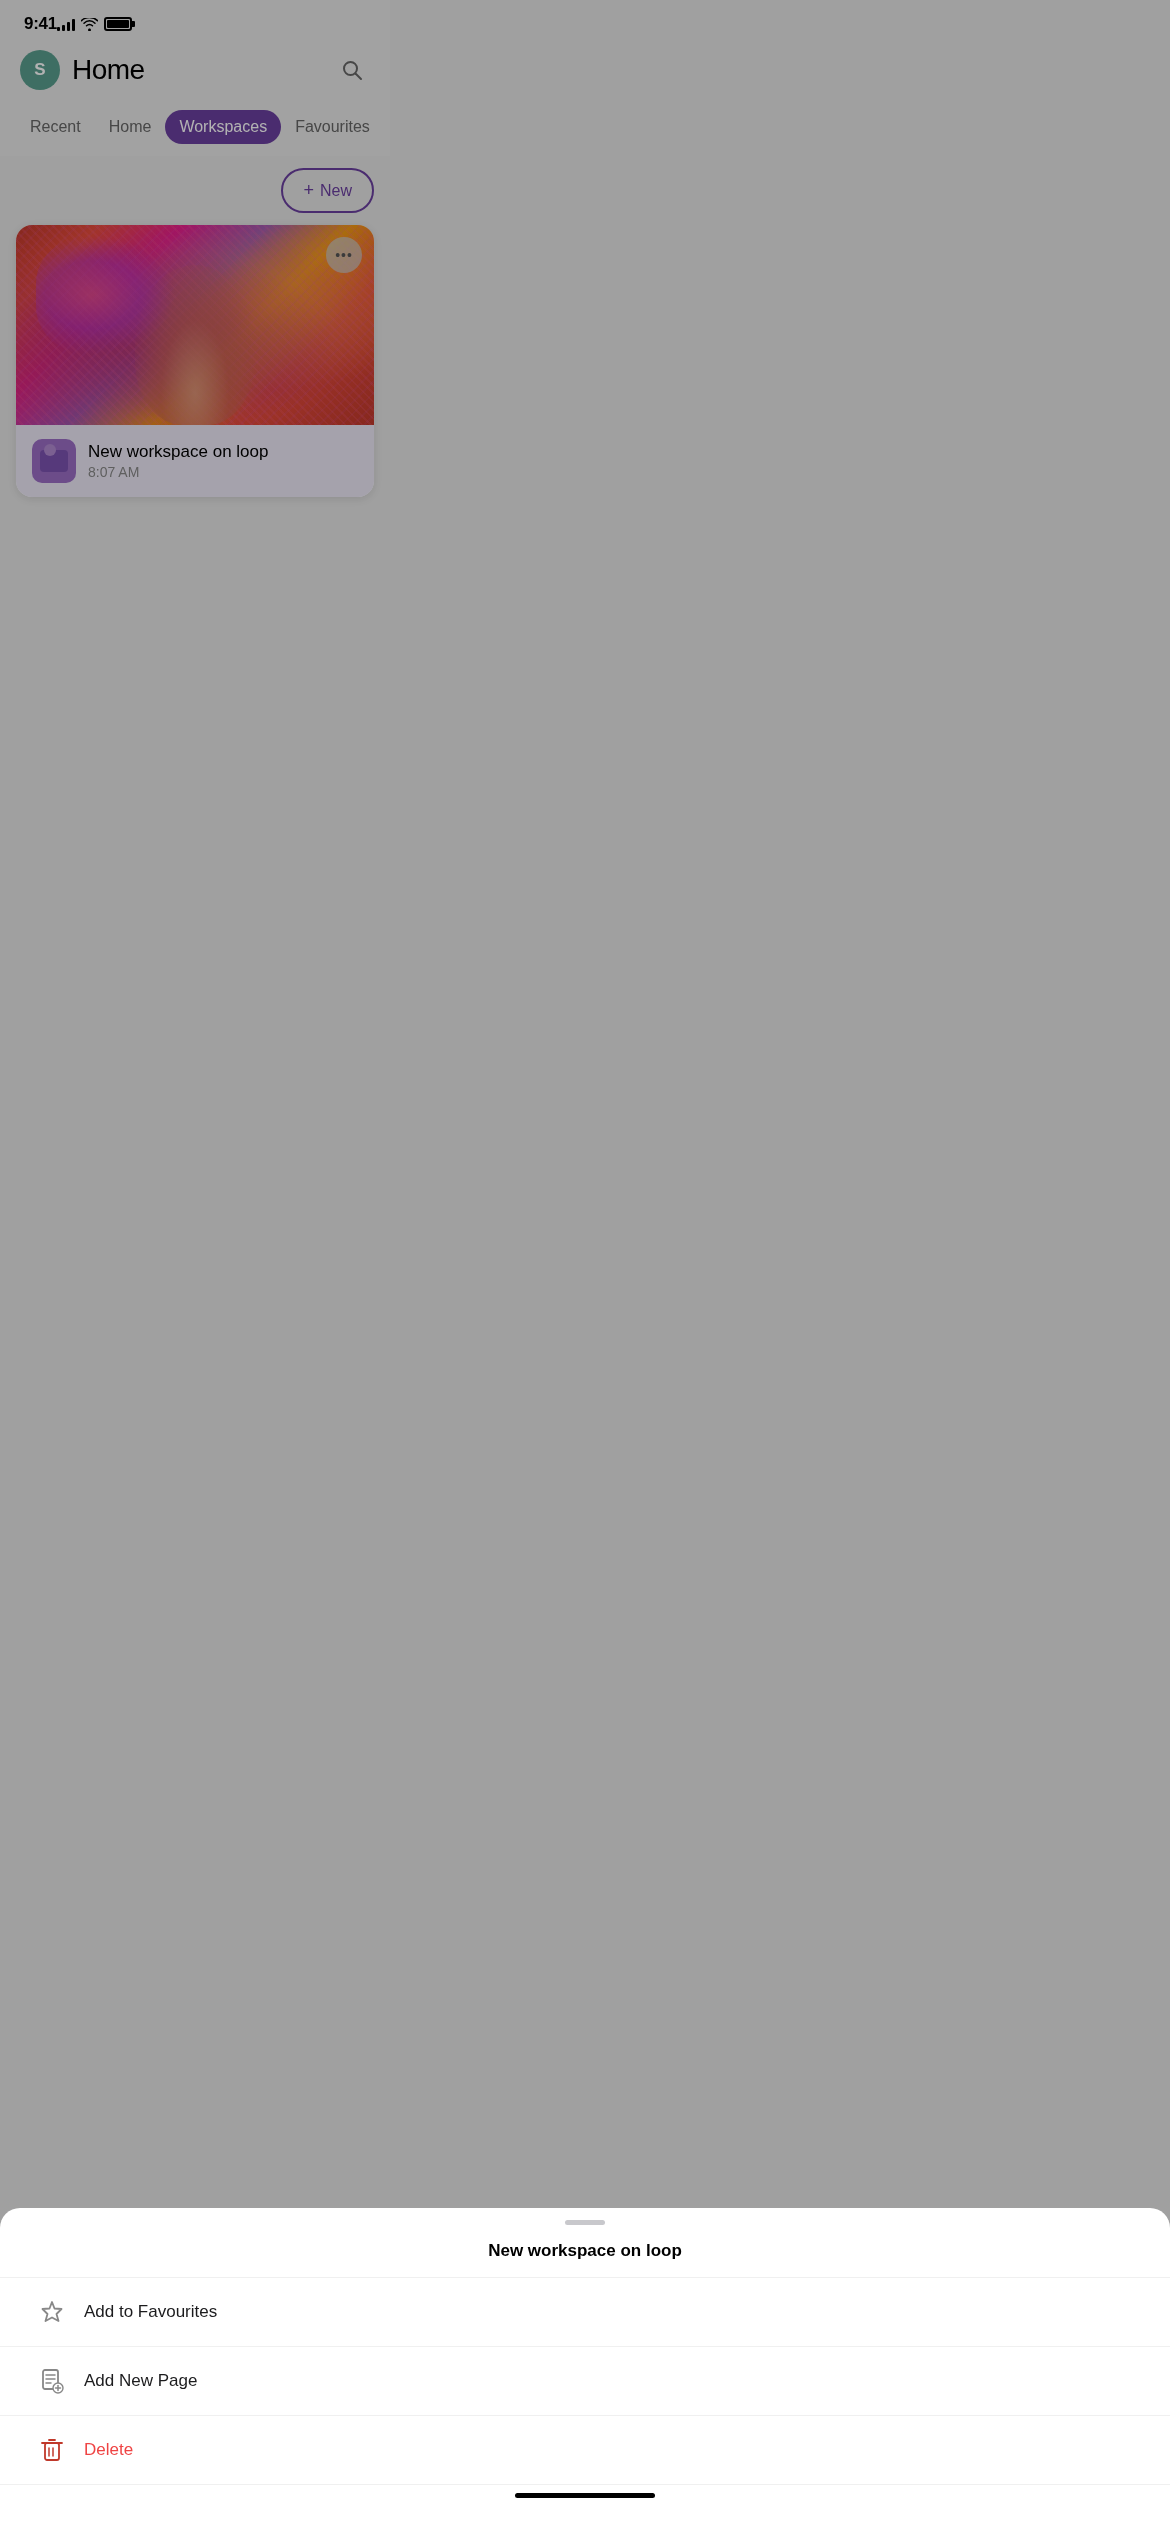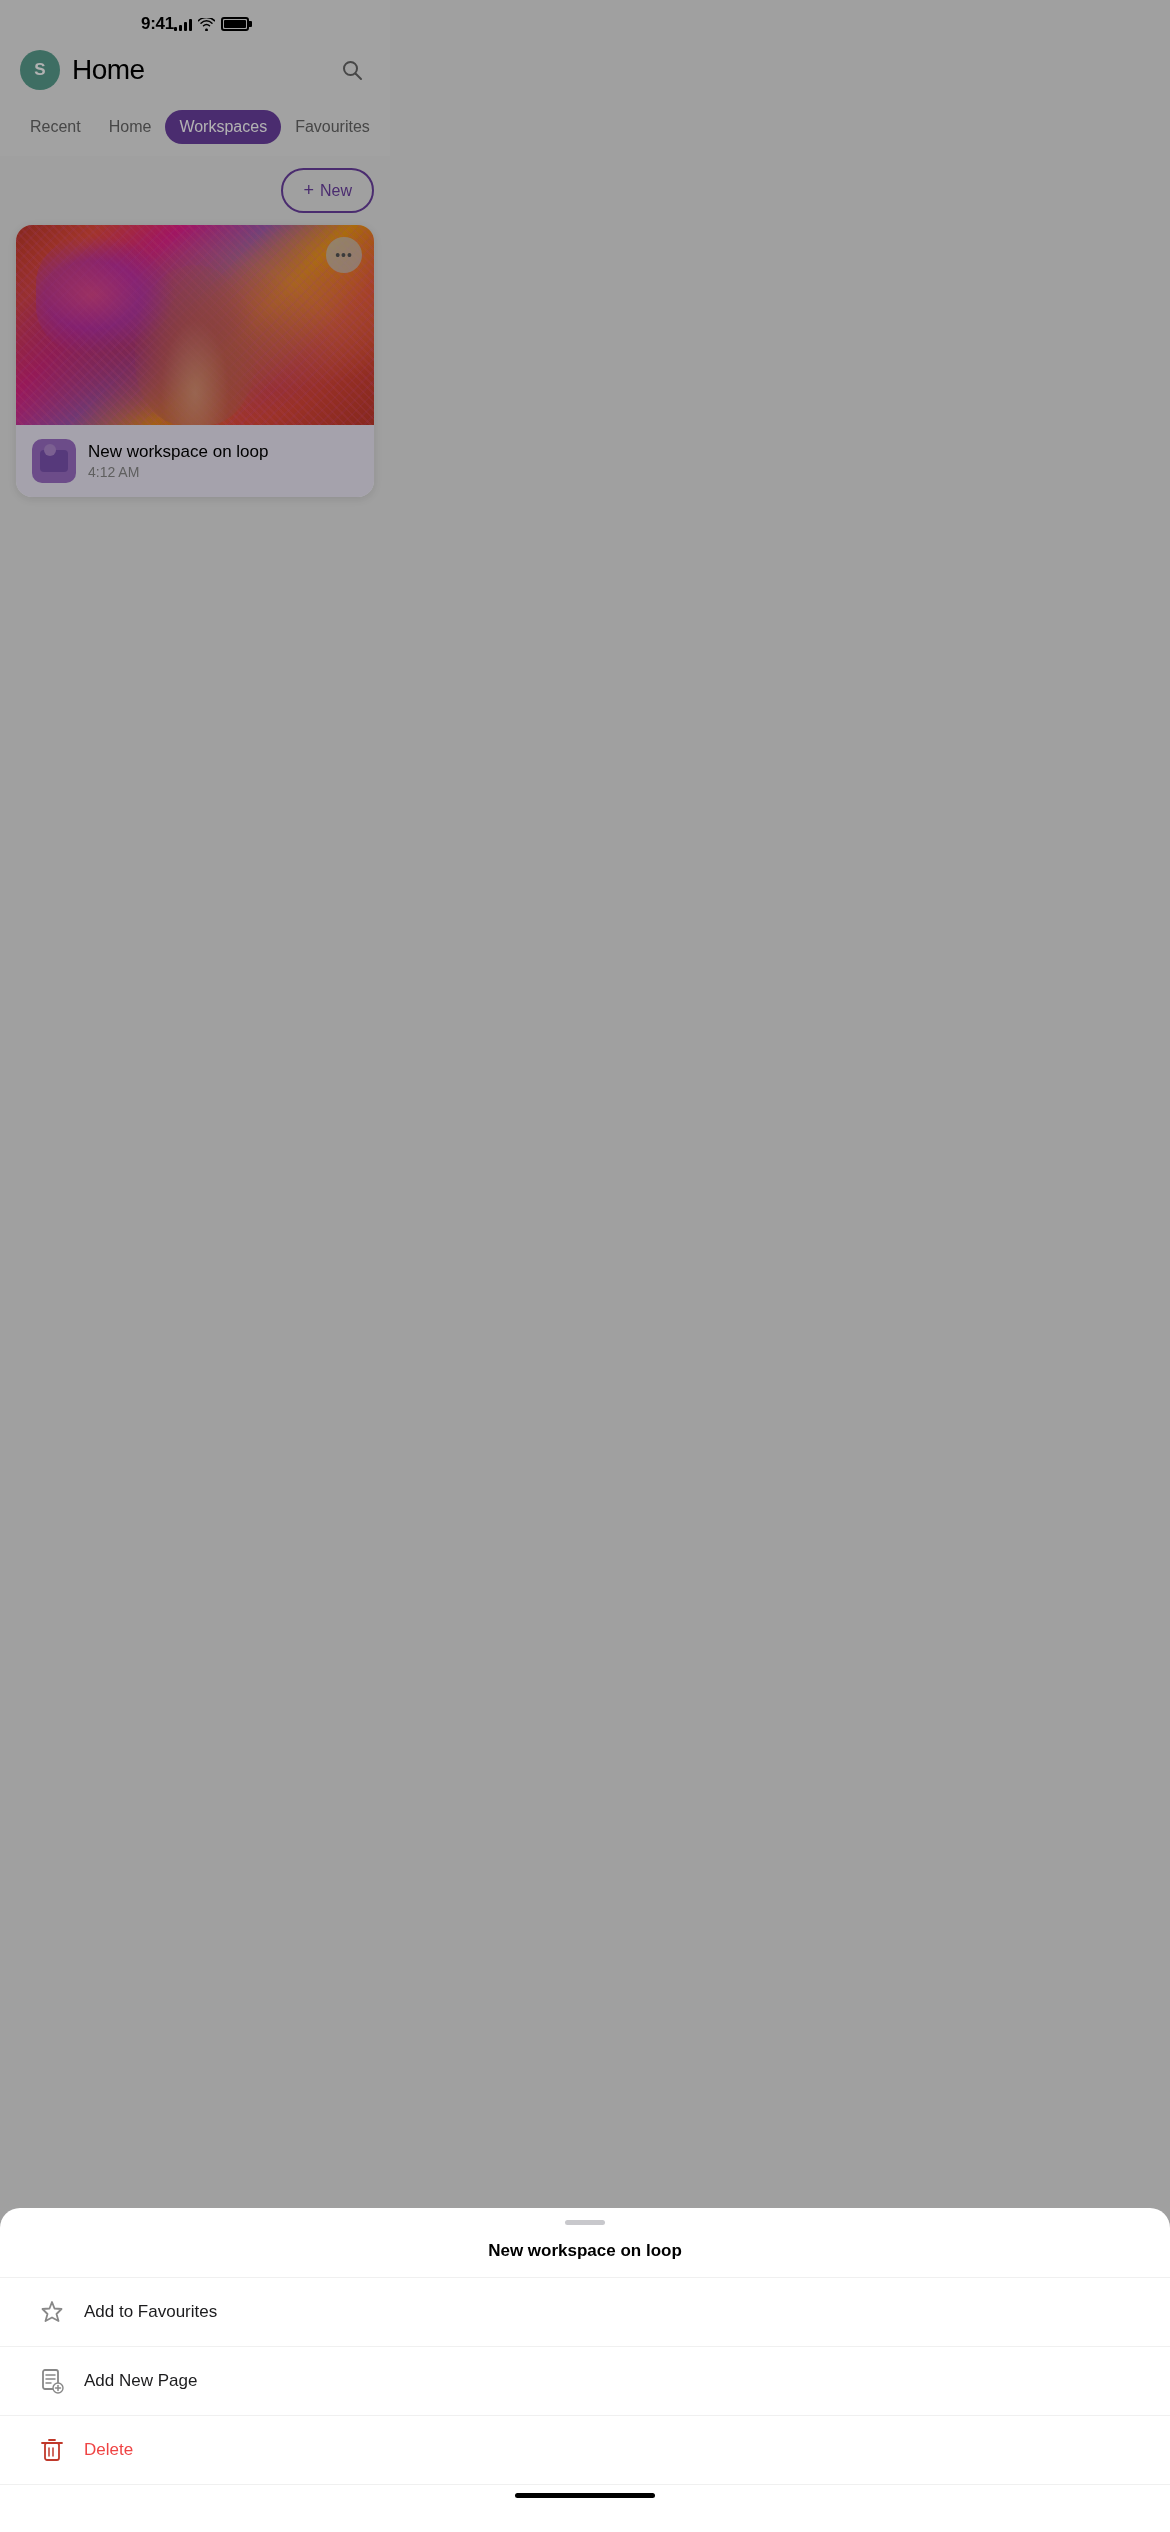--- a/index.html
+++ b/index.html
@@ -10,21 +10,21 @@
       min-height: 844px;
       background: #e5e5e5;
       font-family: -apple-system, BlinkMacSystemFont, 'SF Pro Display', 'Helvetica Neue', sans-serif;
       position: relative;
       overflow: hidden;
     }
 
     
     .status-bar {
       display: flex;
-      justify-content: center;
+      justify-content: flex-start;
       align-items: center;
       padding: 14px 24px 8px;
       background: #e8e8e8;
     }
 
     .status-time {
       font-size: 17px;
       font-weight: 600;
       color: #000;
       letter-spacing: -0.3px;
@@ -454,21 +454,21 @@
       <button class="more-btn">
         <span class="more-dots">•••</span>
       </button>
     </div>
     <div class="card-footer">
       <div class="workspace-icon">
         <div class="workspace-icon-inner"></div>
       </div>
       <div class="card-info">
         <div class="card-name">New workspace on loop</div>
-        <div class="card-time">4:12 AM</div>
+        <div class="card-time">8:07 AM</div>
       </div>
     </div>
   </div>
 </div>
 
 <div class="sheet-overlay"></div>
 
 <div class="bottom-sheet">
   <div class="sheet-handle"></div>
   <div class="sheet-title">New workspace on loop</div>

